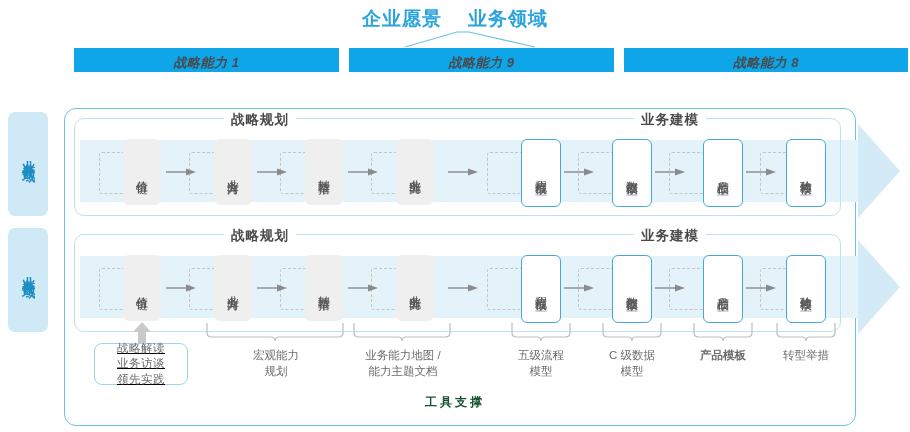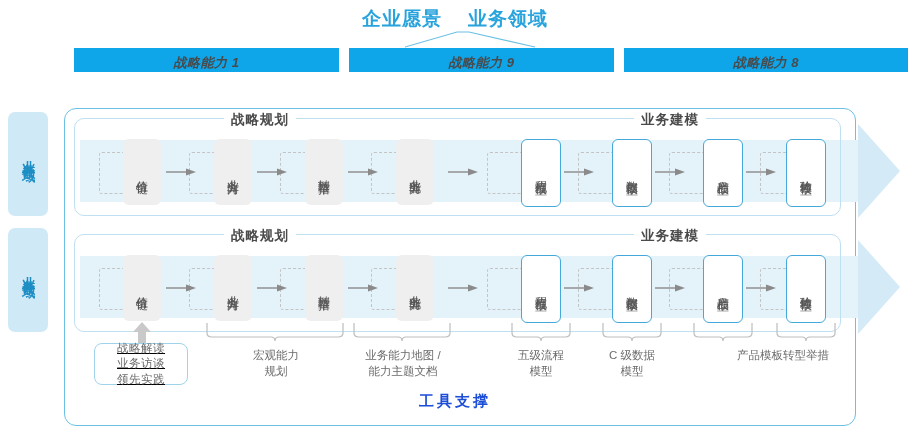--- a/index.html
+++ b/index.html
@@ -67,21 +67,21 @@
     line-height:1.35;white-space:pre-line;}
   .cap-box{position:absolute;border:1.3px solid #9fd3ec;border-radius:8px;
     background:#ffffff;display:flex;align-items:center;justify-content:center;}
   .cap-box span{font-size:11.5px;color:#6b6b6b;line-height:1.35;
     text-align:center;white-space:pre-line;letter-spacing:.5px;}
 
   
   .outer{position:absolute;left:64px;top:108px;width:790px;height:316px;
     border:1.5px solid #6cc0e3;border-radius:12px;pointer-events:none;}
   .footer{position:absolute;left:0;top:392px;width:910px;text-align:center;}
-  .footer span{font-size:15px;font-weight:bold;color:#1d4ed8;letter-spacing:3px;}
+  .footer span{font-size:12px;font-weight:bold;color:#14532d;letter-spacing:3px;}
 </style>
 </head>
 <body>
 
 <div class="root">
 
   <div class="titles">
     <div class="title-main">企业愿景</div>
     <div class="title-main">业务领域</div>
   </div>
@@ -283,20 +283,20 @@
 领先实践</span>
   </div>
   <div class="cap-note" style="left:347px;top:348px;width:112px;">业务能力地图 /
 能力主题文档</div>
   <div class="cap-note" style="left:231px;top:348px;width:90px;">宏观能力
 规划</div>
   <div class="cap-note" style="left:498px;top:348px;width:86px;">五级流程
 模型</div>
   <div class="cap-note" style="left:589px;top:348px;width:86px;">C 级数据
 模型</div>
-  <div class="cap-note" style="left:717px;top:348px;width:86px;">产品模板</div>
+  <div class="cap-note" style="left:680px;top:348px;width:86px;font-weight:bold;">产品模板</div>
   <div class="cap-note" style="left:763px;top:348px;width:86px;">转型举措</div>
 
   <div class="footer">
     <span>工具支撑</span>
   </div>
 
 </div>
 
 </body></html>

